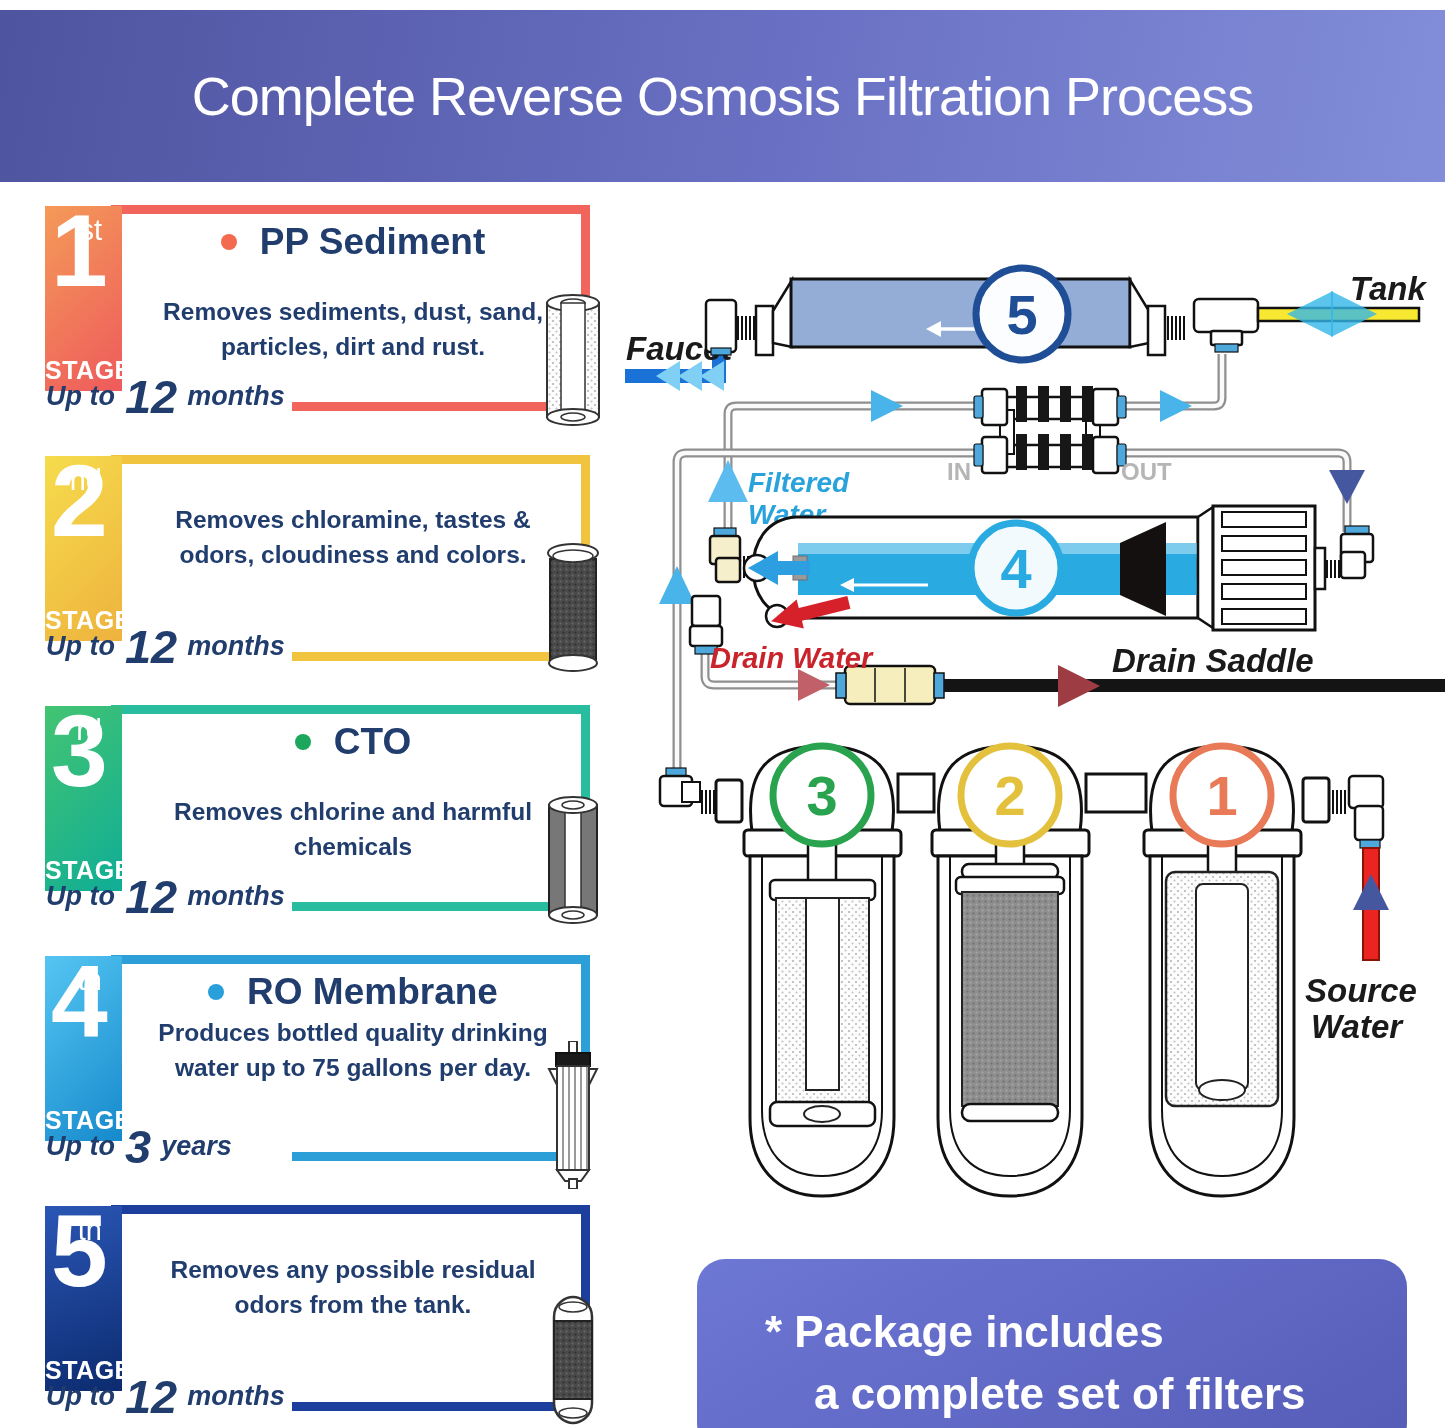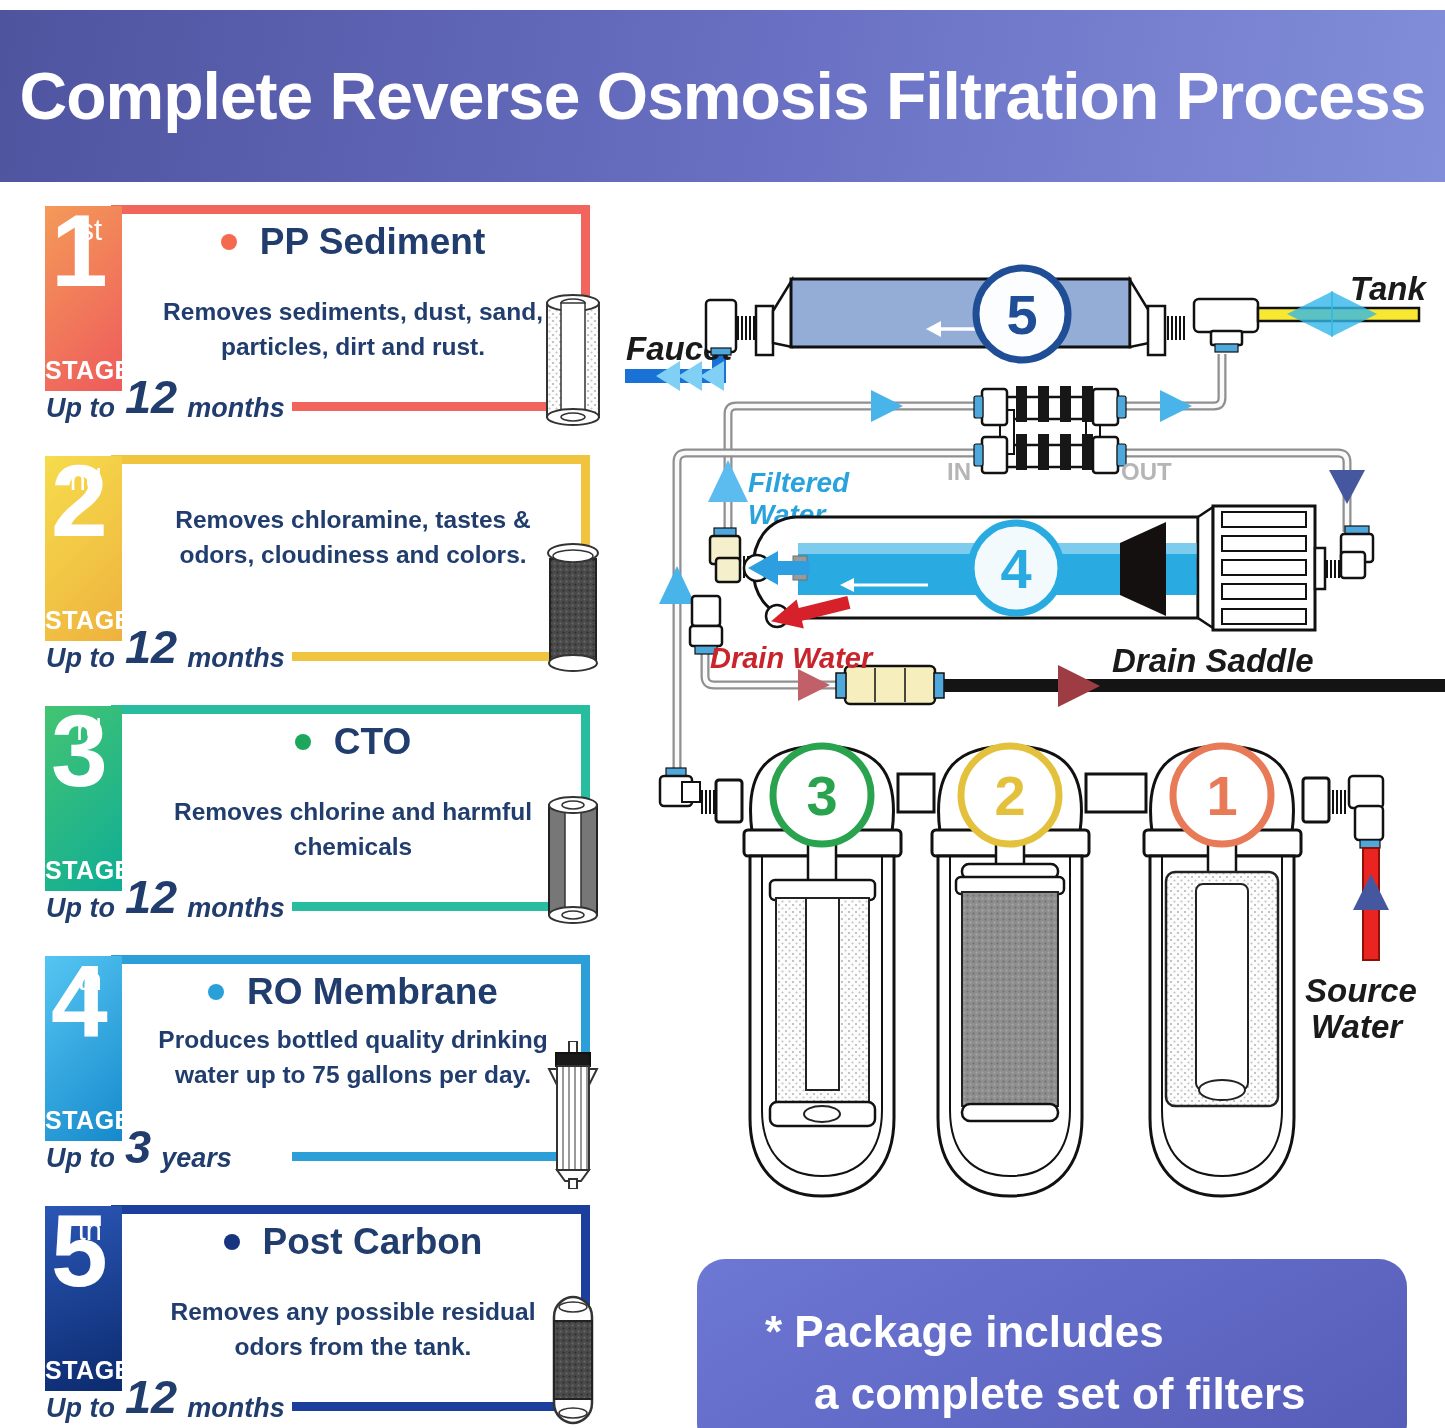--- a/index.html
+++ b/index.html
@@ -4,43 +4,43 @@
 <title>Complete Reverse Osmosis Filtration Process</title>
 <style>
   html,body{margin:0;padding:0;}
   body{width:1445px;height:1428px;position:relative;background:#ffffff;
        font-family:"Liberation Sans",sans-serif;overflow:hidden;}
 
   
   .header{position:absolute;left:0;top:10px;width:1445px;height:172px;
     background:linear-gradient(100deg,#4f549f 0%,#6a71c4 55%,#828ed9 100%);
     display:flex;align-items:center;justify-content:center;}
-  .header h1{margin:16px;color:#fff;font-size:66px;font-weight:bold;letter-spacing:-1px;}
+  .header h1{margin:16px;color:#fff;font-size:54px;font-weight:normal;letter-spacing:-1px;}
 
   
   .stage-block{position:absolute;left:40px;width:560px;height:250px;}
   .sb1{top:205px;--ac:#F2655C;--bg:linear-gradient(135deg,#F49A58,#EE5A5C);--bu:#F36A4F;}
   .sb2{top:455px;--ac:#F1C440;--bg:linear-gradient(135deg,#F6DC4C,#EEB23E);--bu:#EFC83E;}
   .sb3{top:705px;--ac:#27BD9E;--bg:linear-gradient(135deg,#43C472,#0FAD96);--bu:#1DA75D;}
   .sb4{top:955px;--ac:#2C9FD9;--bg:linear-gradient(135deg,#55C6F2,#1689CC);--bu:#2AA0DB;}
   .sb5{top:1205px;--ac:#1C3E9C;--bg:linear-gradient(160deg,#2A56B5,#0C2B6F);--bu:#17357E;}
   .bar{position:absolute;background:var(--ac);}
   .bar-top{left:71px;width:479px;top:0;height:9px;}
   .bar-right{left:541px;width:9px;top:0;height:206px;}
   .bar-bottom{left:252px;width:298px;top:197px;height:9px;}
   .badge{position:absolute;left:5px;top:1px;width:77px;height:185px;color:#fff;background:var(--bg);}
   .badge-num{position:absolute;left:6px;top:-16px;font-size:102px;font-weight:bold;line-height:1.2;}
   .badge-ord{position:absolute;right:20px;top:8px;font-size:29px;font-weight:normal;}
   .badge-stage{position:absolute;bottom:6px;left:0;right:0;text-align:center;font-size:25px;font-weight:bold;letter-spacing:.5px;}
   .stage-content{position:absolute;left:112px;width:402px;top:16px;text-align:center;color:#203d6e;}
   .stage-title{display:flex;align-items:center;justify-content:center;gap:23px;font-size:37px;font-weight:bold;}
   .bullet{width:16px;height:16px;border-radius:50%;background:var(--bu);flex:0 0 auto;}
   .stage-desc{margin-top:32px;font-size:24.5px;font-weight:bold;line-height:1.42;}
-  .sb4 .stage-desc{margin-top:10px;text-align:center;}
-  .lifespan{position:absolute;left:6px;top:164px;display:flex;align-items:flex-end;gap:10px;
+  .sb4 .stage-desc{margin-top:3px;text-align:center;}
+  .lifespan{position:absolute;left:6px;top:164px;display:flex;align-items:center;gap:10px;
             color:#203d6e;font-style:italic;font-weight:bold;white-space:nowrap;}
   .lifespan .sm{font-size:27px;}
   .lifespan .num{font-size:47px;}
   .cart-icon{position:absolute;right:-2px;top:86px;}
 
   
   .diagram{position:absolute;left:620px;top:240px;}
   .pipe-o{fill:none;stroke:#8f8f8f;stroke-width:9;}
   .pipe-i{fill:none;stroke:#fafafa;stroke-width:4.5;}
   .outl{stroke:#111;fill:#fff;}
@@ -192,24 +192,20 @@
 <div class="stage-block sb5">
   <div class="bar bar-top"></div>
   <div class="bar bar-right"></div>
   <div class="bar bar-bottom"></div>
   <div class="badge">
     <div class="badge-num">5</div>
     <div class="badge-ord">th</div>
     <div class="badge-stage">STAGE</div>
   </div>
   <div class="stage-content">
-    <div class="stage-title">
-      <span class="bullet"></span>
-      <span>Post Carbon</span>
-    </div>
     <div class="stage-desc">Removes any possible residual odors from the tank.</div>
   </div>
   <div class="lifespan">
     <span class="sm">Up to</span>
     <span class="num">12</span>
     <span class="sm">months</span>
   </div>
   <div class="cart-icon">
     <svg width="58" height="138" viewBox="0 0 58 138">
       <path d="M10,26 C10,12 22,6 29,6 C36,6 48,12 48,26 L48,112 C48,126 36,132 29,132 C22,132 10,126 10,112 Z" fill="#fff" stroke="#333" stroke-width="2.5"></path>

